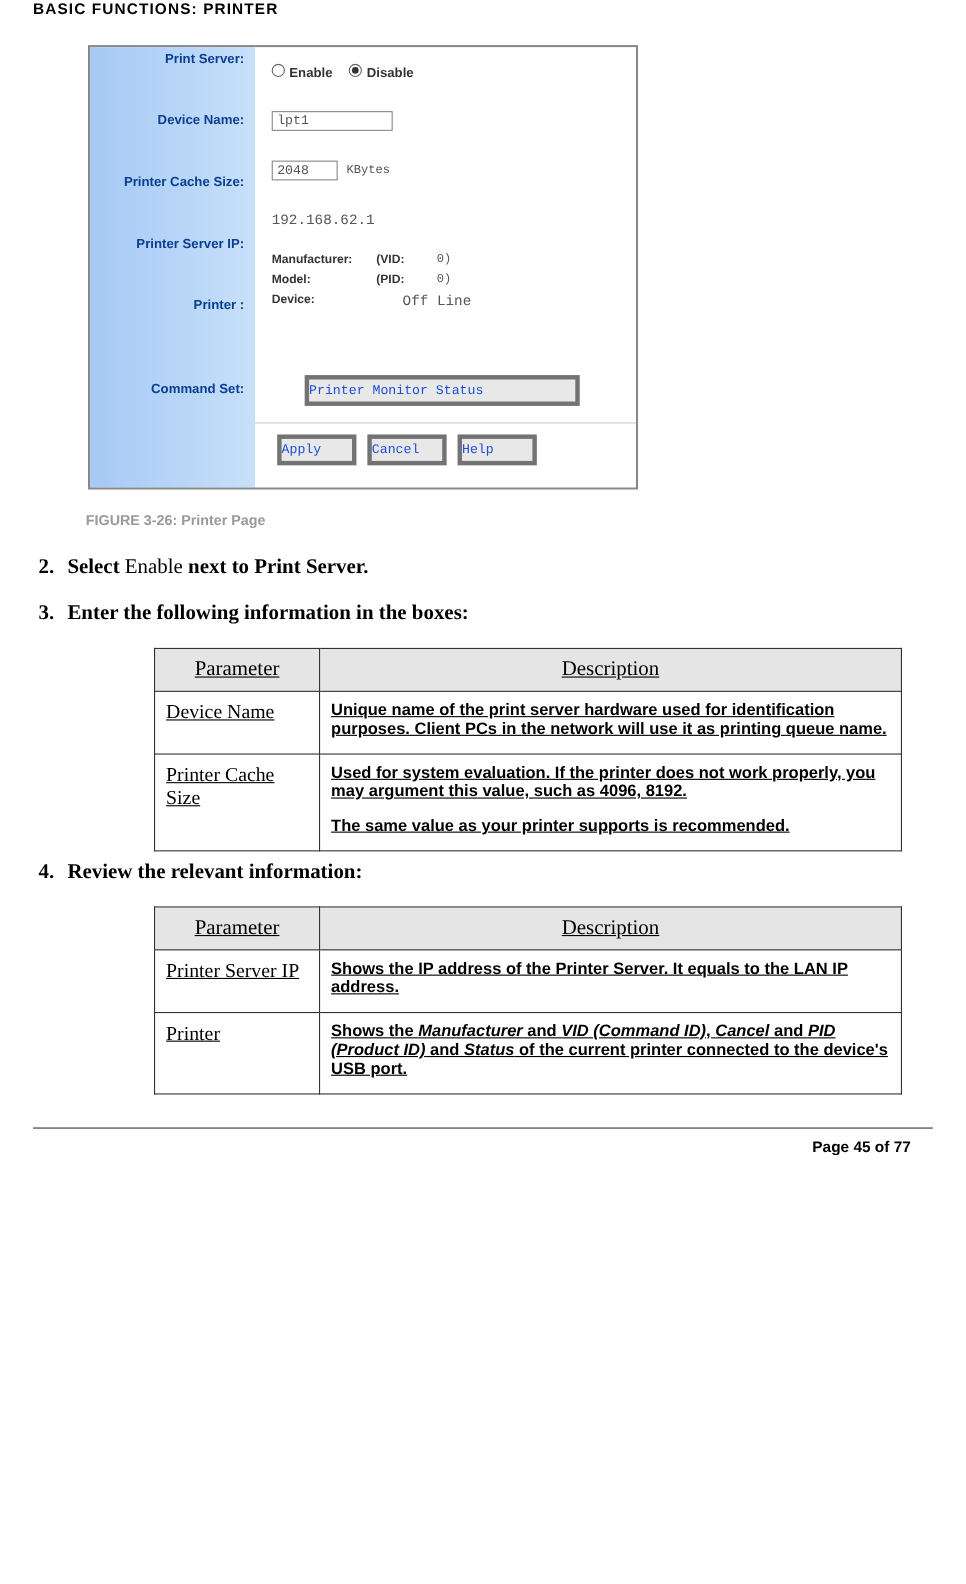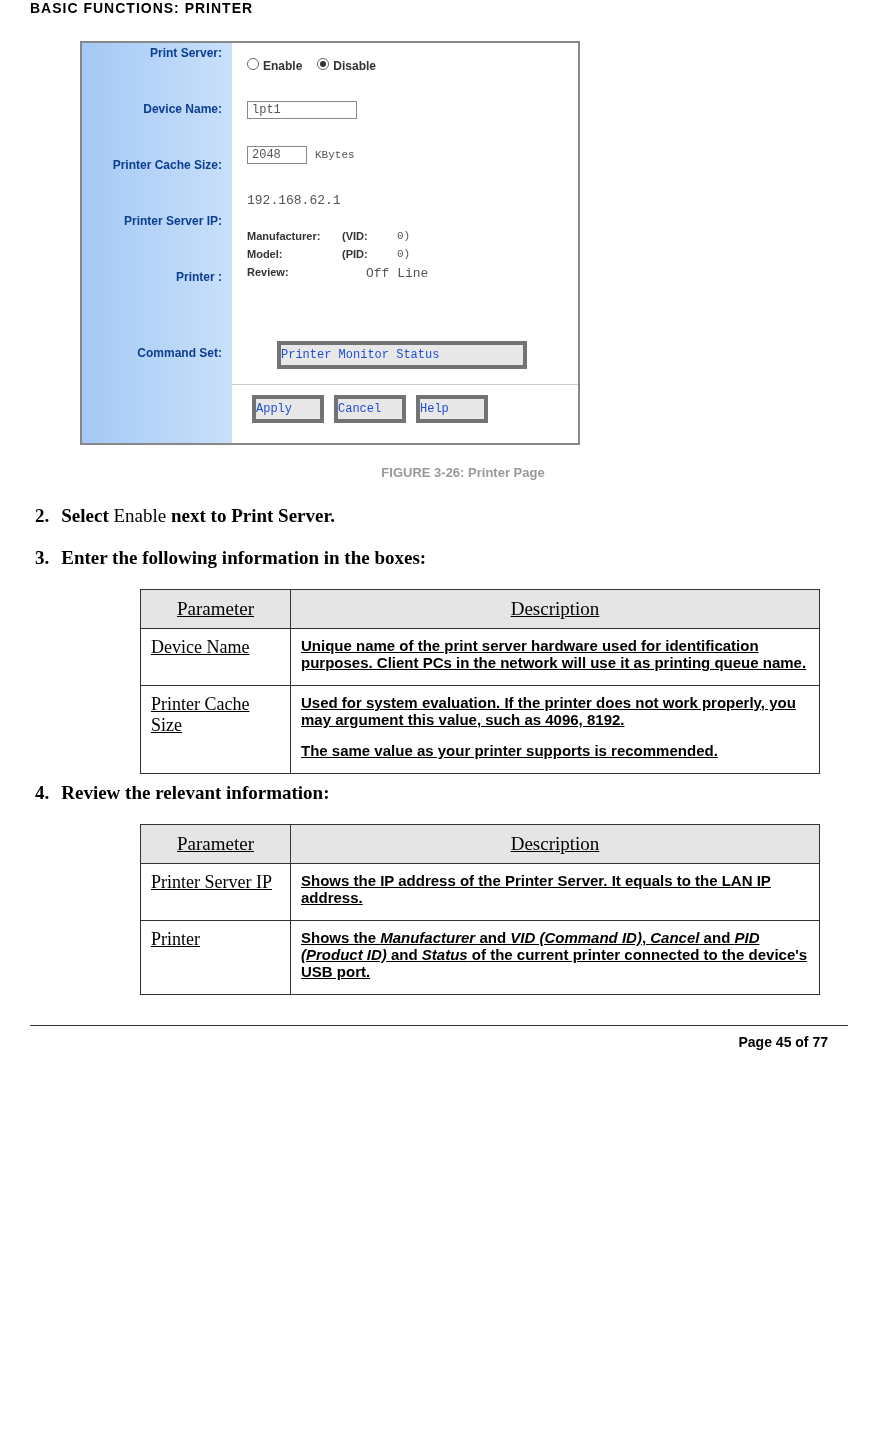--- a/index.html
+++ b/index.html
@@ -34,21 +34,21 @@
     .pi-paren { width: 55px; }
     .pi-val { font-family: "Courier New", monospace; font-weight: normal; color: #555; }
     .status-val { font-family: "Courier New", monospace; font-weight: normal; color: #555; font-size: 13px; margin-left: 24px; }
     
     .monitor-btn-row { margin-top: 60px; margin-bottom: 15px; }
     .btn { border: 4px solid #737373; background: #e8e8e8; font-family: "Courier New", monospace; font-size: 12px; color: #1d4ed8; padding: 3px 0; cursor: pointer; }
     .monitor-btn { width: 250px; margin-left: 30px; }
     .bottom-btns { display: flex; gap: 10px; margin-top: 10px; margin-left: 5px; }
     .small-btn { width: 72px; }
     
-    .figure-caption { color: #999; font-family: Verdana, sans-serif; font-weight: bold; font-size: 13px; margin-left: 48px; margin-bottom: 25px; text-align: center; }
+    .figure-caption { color: #999; font-family: Verdana, sans-serif; font-weight: bold; font-size: 13px; margin-left: 48px; margin-bottom: 25px; }
     
     .step { margin-left: 5px; margin-bottom: 20px; }
     .step-text { font-family: "Times New Roman", serif; font-size: 19px; }
     .step-num { font-weight: bold; margin-right: 12px; }
     .step .bold { font-weight: bold; }
     
     .param-table { margin-left: 110px; margin-bottom: 8px; border-collapse: collapse; width: 680px; text-decoration: underline; }
     .param-table th, .param-table td { border: 1px solid #333; padding: 8px 10px; vertical-align: top; }
     .param-table th { background: #e5e5e5; font-family: "Times New Roman", serif; font-size: 19px; font-weight: normal; text-align: center; }
     .param-table th.col1 { width: 150px; }
@@ -97,21 +97,21 @@
           <span class="pi-label">Manufacturer:</span>
           <span class="pi-paren">(VID:</span>
           <span class="pi-val">0)</span>
         </div>
         <div class="printer-info-row">
           <span class="pi-label">Model:</span>
           <span class="pi-paren">(PID:</span>
           <span class="pi-val">0)</span>
         </div>
         <div class="printer-info-row">
-          <span class="pi-label">Review:</span>
+          <span class="pi-label">Device:</span>
           <span class="status-val">Off Line</span>
         </div>
       </div>
       <div class="monitor-btn-row">
         <div class="btn monitor-btn">Printer Monitor Status</div>
       </div>
       <hr style="border:none;border-top:1px solid #ccc;margin:8px -15px;">
       <div class="bottom-btns">
         <div class="btn small-btn">Apply</div>
         <div class="btn small-btn">Cancel</div>

